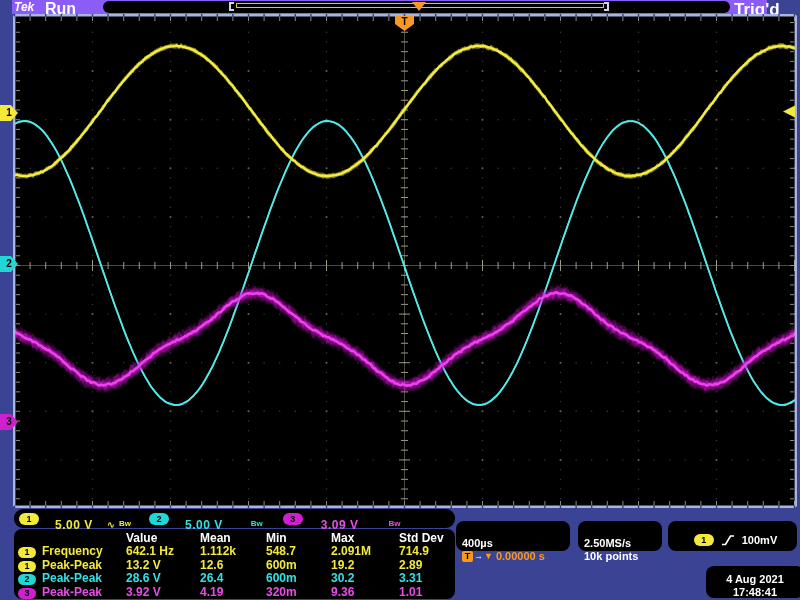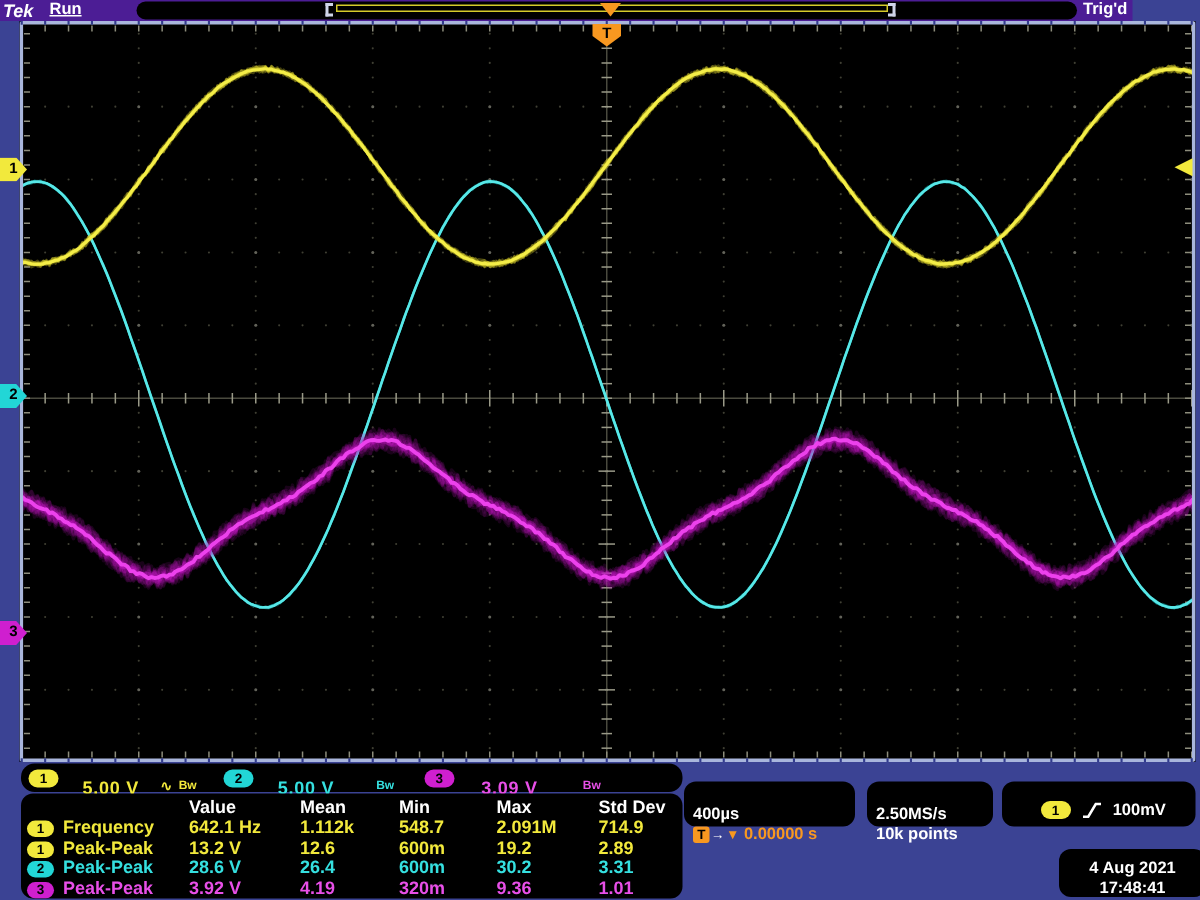--- a/index.html
+++ b/index.html
@@ -5,24 +5,24 @@
   * { margin:0; padding:0; box-sizing:border-box; }
   html,body { width:800px; height:600px; overflow:hidden; }
   body {
     position:relative;
     background:#3b4394;
     font-family:"Liberation Sans","DejaVu Sans",sans-serif;
     font-weight:bold;
     -webkit-font-smoothing:antialiased;
   }
   
-  .topbar { position:absolute; left:0; top:0; width:755px; height:14px; background:#4c1d95; }
+  .topbar { position:absolute; left:12px; top:0; width:755px; height:14px; background:#8b5cf6; }
   .tek-logo { position:absolute; left:2px; top:0px; color:#fff; font-size:12px; font-style:italic; letter-spacing:0; }
-  .run-status { position:absolute; left:33px; top:0px; color:#fff; font-size:11px;text-decoration:underline; }
-  .trigd-status { position:absolute; left:722px; top:0px; color:#fff; font-size:11px; }
+  .run-status { position:absolute; left:33px; top:0px; color:#fff; font-size:16px;text-decoration:underline; }
+  .trigd-status { position:absolute; left:722px; top:0px; color:#fff; font-size:17px; }
   .acq-bar { position:absolute; left:91px; top:1px; width:627px; height:12px; background:#000; border-radius:6px; }
   .rec-bracket { position:absolute; top:1px; width:5px; height:9px; border:2px solid #cfd4e8; }
   .rec-bracket.left  { left:126px; border-right:none; }
   .rec-bracket.right { left:501px; border-left:none; }
   .rec-line { position:absolute; left:133px; top:2px; width:368px; height:5px; border:1px solid #d6cb2a; }
   .rec-trig-marker { position:absolute; left:309px; top:1px; width:0; height:0;
     border-left:7px solid transparent; border-right:7px solid transparent; border-top:9px solid #f89820; }
   
   .display { position:absolute; left:13px; top:14px; width:784px; height:494px; background:#000; }
   .display svg { display:block; }

